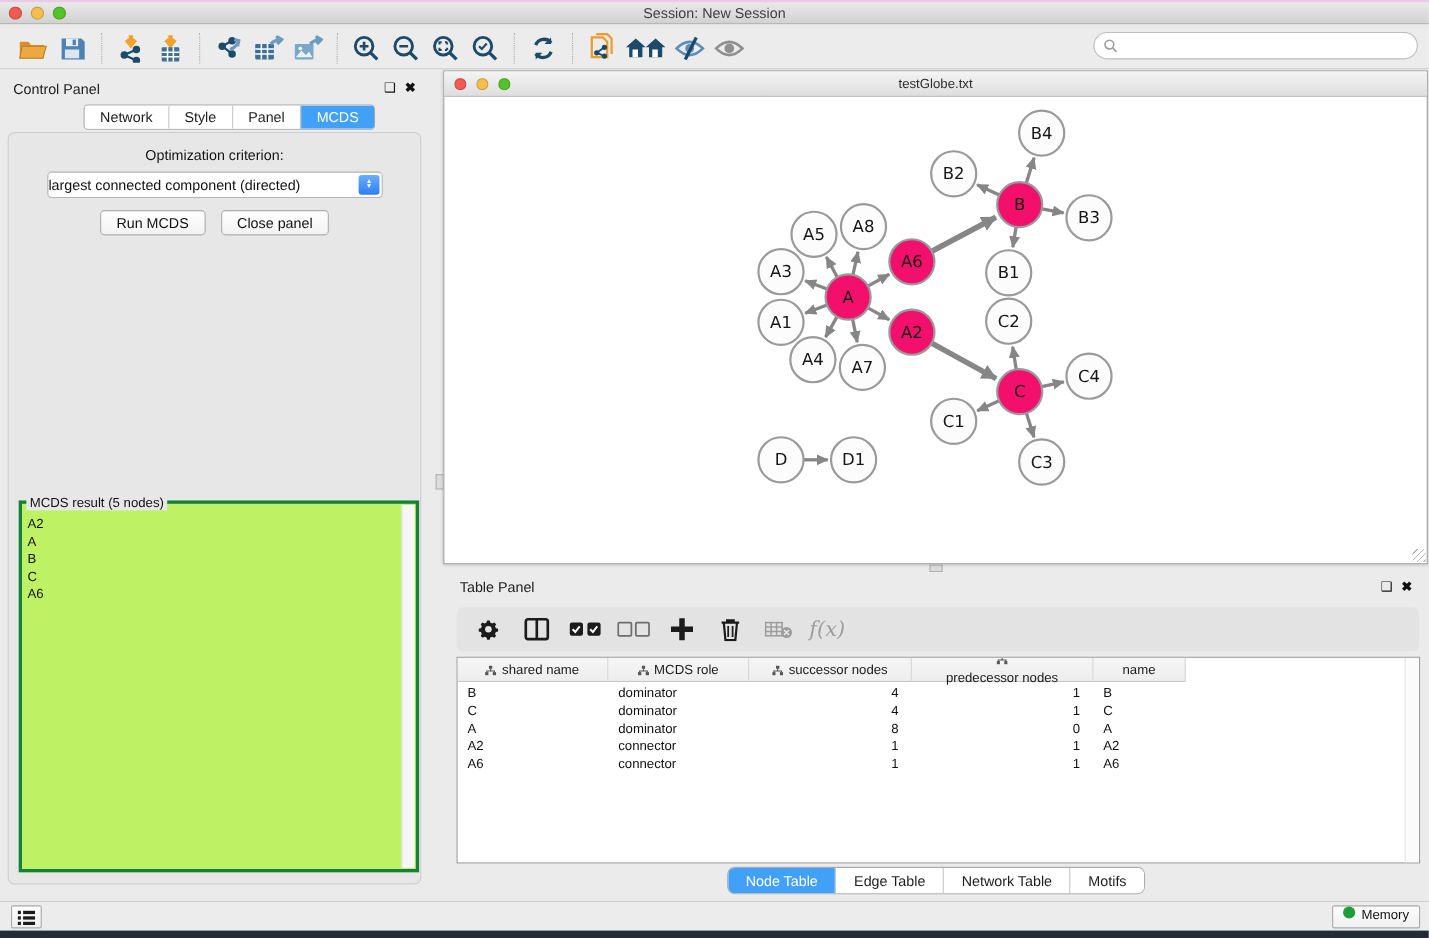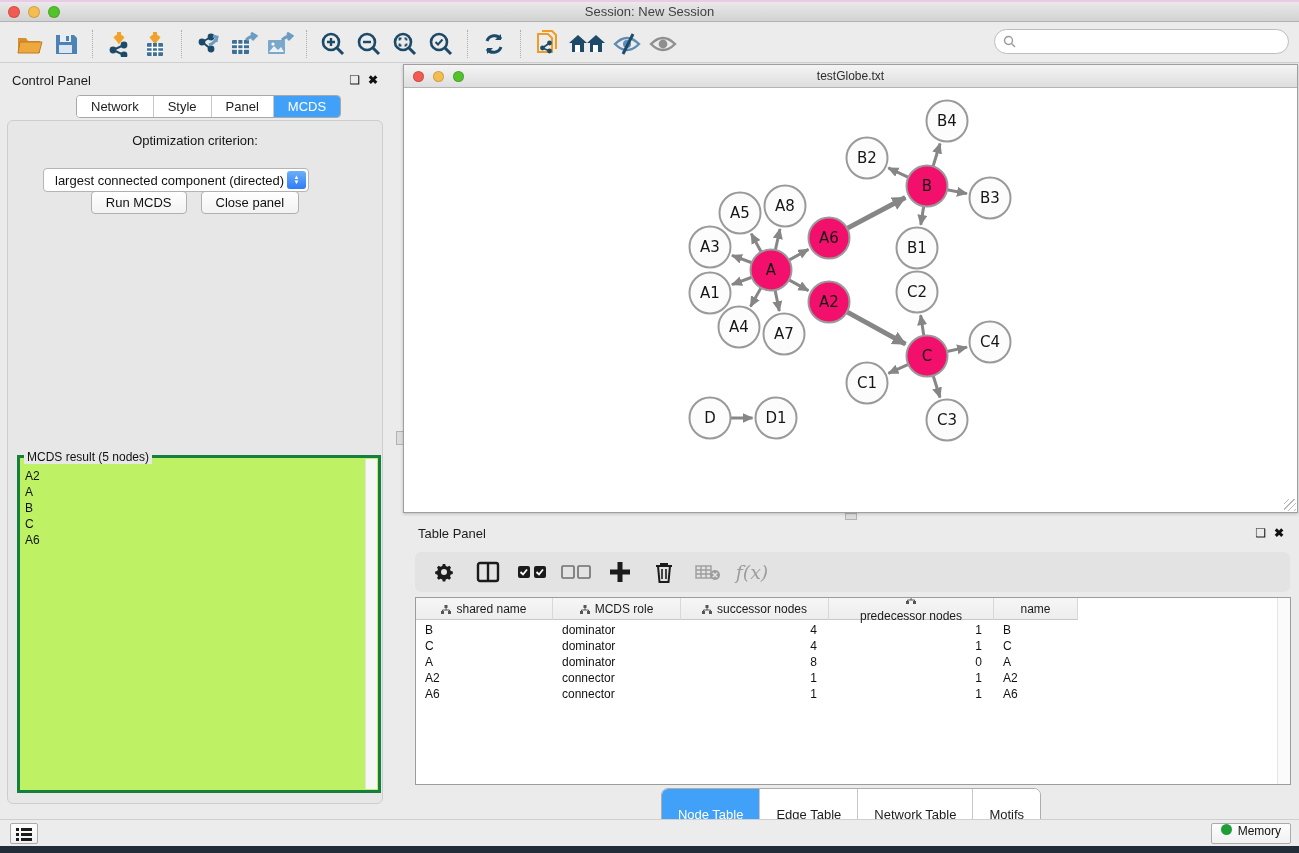--- a/index.html
+++ b/index.html
@@ -23,21 +23,21 @@
   
   .cp-head{left:0;top:68px;width:390px;height:24px;display:flex;align-items:center;padding:0 12px;font-size:13px;color:#1d1d1d}
   .winbtns{margin-left:auto;display:flex;gap:8px;align-items:center;font-size:12px;color:#111}
   .tabgroup{display:flex;border:1px solid #a8a8a8;border-radius:4px;overflow:hidden;background:#fff}
   .tabgroup .tab{padding:3px 14px;font-size:13px;color:#1d1d1d;background:#fff;border-left:1px solid #c7c7c7;cursor:default;white-space:nowrap}
   .tabgroup .tab:first-child{border-left:none}
   .tabgroup .tab.active{background:#41a1f8;color:#fff}
   .cp-tabs{left:76px;top:95px}
   .cp-body{left:7px;top:120px;width:376px;height:684px;background:#e7e7e7;border:1px solid #cdcdcd;border-radius:6px}
   .opt-label{left:0;top:133px;width:390px;text-align:center;font-size:13px;color:#141414}
-  .selectbox{left:43px;top:168px;width:266px;height:24px;background:#fff;border:1px solid #b5b5b5;border-radius:4px;display:flex;align-items:center;font-size:13px;padding-left:11px;color:#111}
+  .selectbox{left:43px;top:156px;width:305px;height:24px;background:#fff;border:1px solid #b5b5b5;border-radius:4px;display:flex;align-items:center;font-size:13px;padding-left:0;color:#111}
   .stepper{position:absolute;right:2px;top:2px;width:19px;height:18px;border-radius:3px;background:linear-gradient(#6cb0f9,#2f7cf6);display:flex;flex-direction:column;align-items:center;justify-content:center;color:#fff;font-size:6px;line-height:5px}
   .btn{height:23px;background:linear-gradient(#ffffff,#f2f2f2);border:1px solid #b0b0b0;border-radius:4px;font-size:13px;color:#111;display:inline-flex;align-items:center;justify-content:center;padding:0 14px;font-family:"Liberation Sans",sans-serif}
   .runrow{left:0;top:191px;width:390px;display:flex;justify-content:center;gap:14px}
   .fieldset{left:17px;top:455px;width:364px;height:338px;border:3px solid #15803d;background:#bef264}
   .fieldset .legend{position:absolute;left:4px;top:-8px;background:#e7e7e7;padding:0 3px;font-size:12px;color:#111}
   .mcds-list{position:absolute;left:1px;top:8px;right:13px;bottom:1px;font-size:12px;color:#111;padding:2px 4px;line-height:16px}
   .mcds-scroll{position:absolute;top:1px;right:1px;bottom:1px;width:12px;background:#f6f6f6;border-left:1px solid #e2e2e2}
 
   
   .netwin{left:403px;top:64px;width:895px;height:449px;background:#fff;border:1px solid #9f9f9f;box-shadow:0 1px 3px rgba(0,0,0,.2)}
@@ -55,21 +55,21 @@
   .tpbtn{width:34px;height:30px;display:flex;align-items:center;justify-content:center;color:#111}
   .fx{font-family:"DejaVu Serif",serif;font-style:italic;font-size:19px;color:#9d9d9d}
   .tbl{left:415px;top:597px;width:876px;height:188px;background:#fff;border:1px solid #9c9c9c;overflow:hidden}
   .tbl-scroll{position:absolute;top:0;right:0;bottom:0;width:13px;background:#fbfbfb;border-left:1px solid #e4e4e4}
   .thead{position:absolute;left:0;top:0;height:22px;background:linear-gradient(#f6f6f6,#ededed);border-bottom:1px solid #c7c7c7;display:flex}
   .th{display:flex;align-items:center;justify-content:center;gap:5px;font-size:12px;color:#1b1b1b;border-right:1px solid #d8d8d8;height:22px}
   .trow{position:absolute;left:0;height:16px;display:flex;font-size:12px;color:#111}
   .td{height:16px;display:flex;align-items:center;overflow:hidden;white-space:nowrap}
   .tabs-bottom{left:403px;top:788px;width:896px;display:flex;justify-content:center}
   .tabgroup.big{border-radius:7px;border-color:#adadad}
-  .tabgroup.big .tab{padding:18px 16px}
+  .tabgroup.big .tab{padding:4px 16px}
 
   
   .statusbar{left:0;top:819px;width:1299px;height:27px;background:#ececec;border-top:1px solid #cfcfcf}
   .listbtn{position:absolute;left:10px;top:3px;width:28px;height:21px;background:linear-gradient(#fdfdfd,#f0f0f0);border:1px solid #ababab;border-radius:2px;display:flex;align-items:center;justify-content:center}
   .membtn{position:absolute;right:8px;top:3px;height:21px;background:linear-gradient(#fdfdfd,#f1f1f1);border:1px solid #ababab;border-radius:2px;display:flex;align-items:flex-start;padding:0 9px;font-size:12px;gap:6px;color:#111}
   .memdot{width:11px;height:11px;border-radius:50%;background:#1f9e37}
   .desktop-strip{left:0;top:846px;width:1299px;height:7px;background:#222c38}
 </style>
 </head>
 <body>

